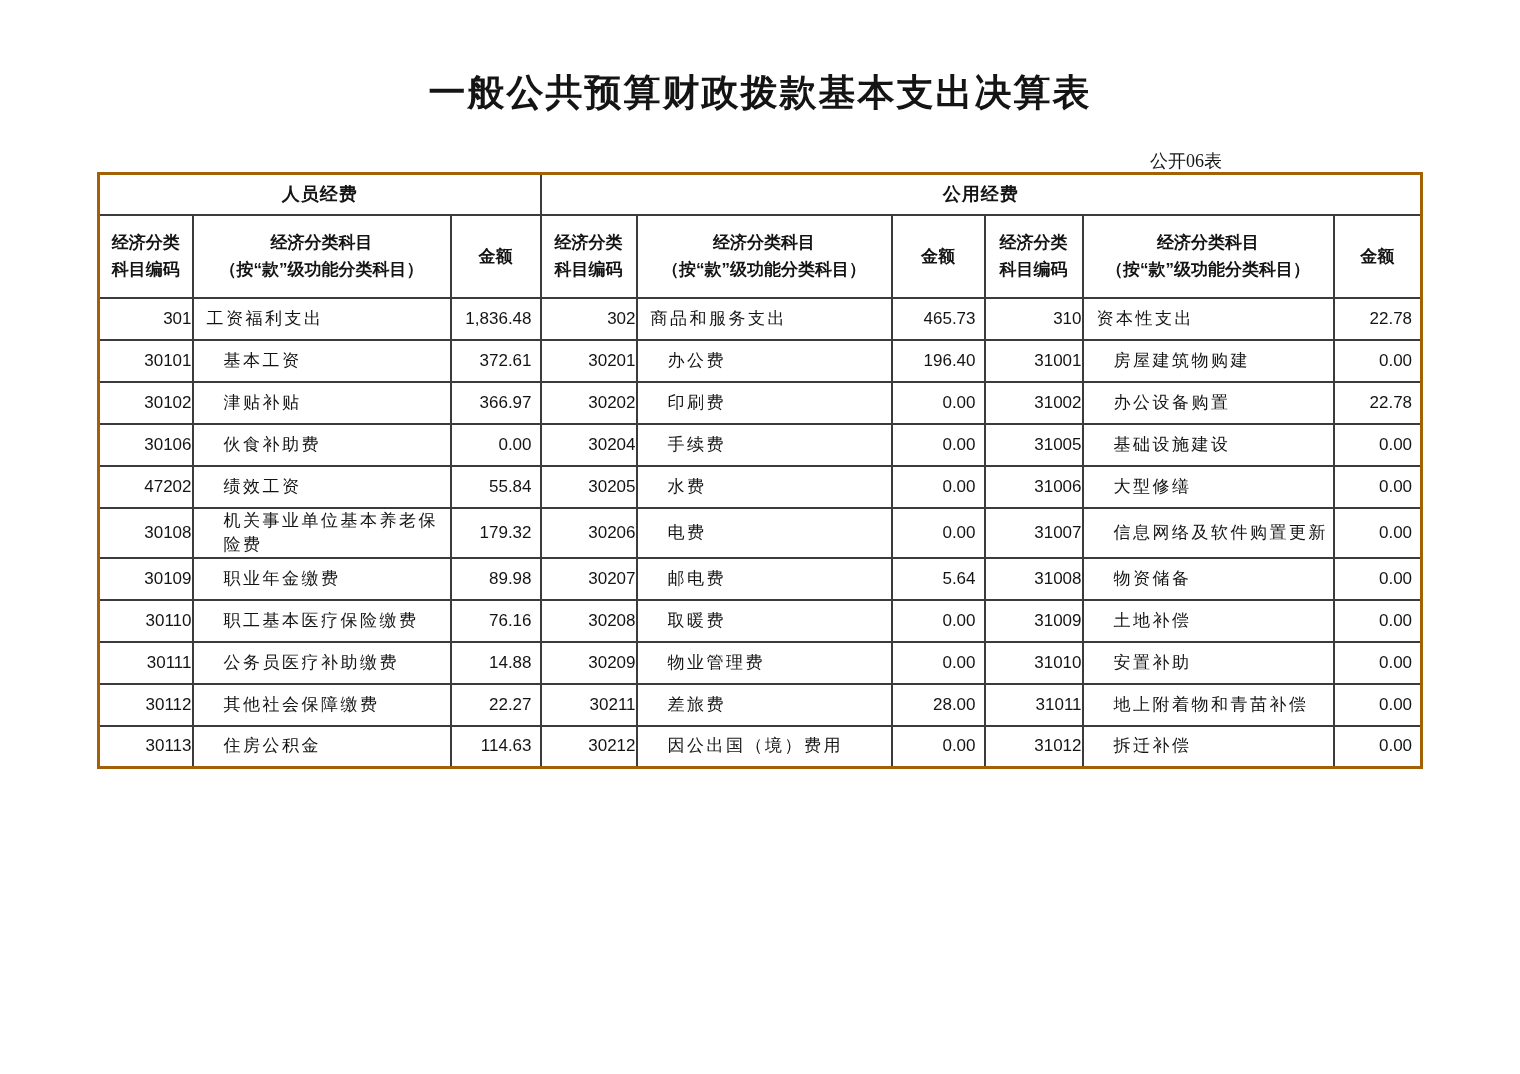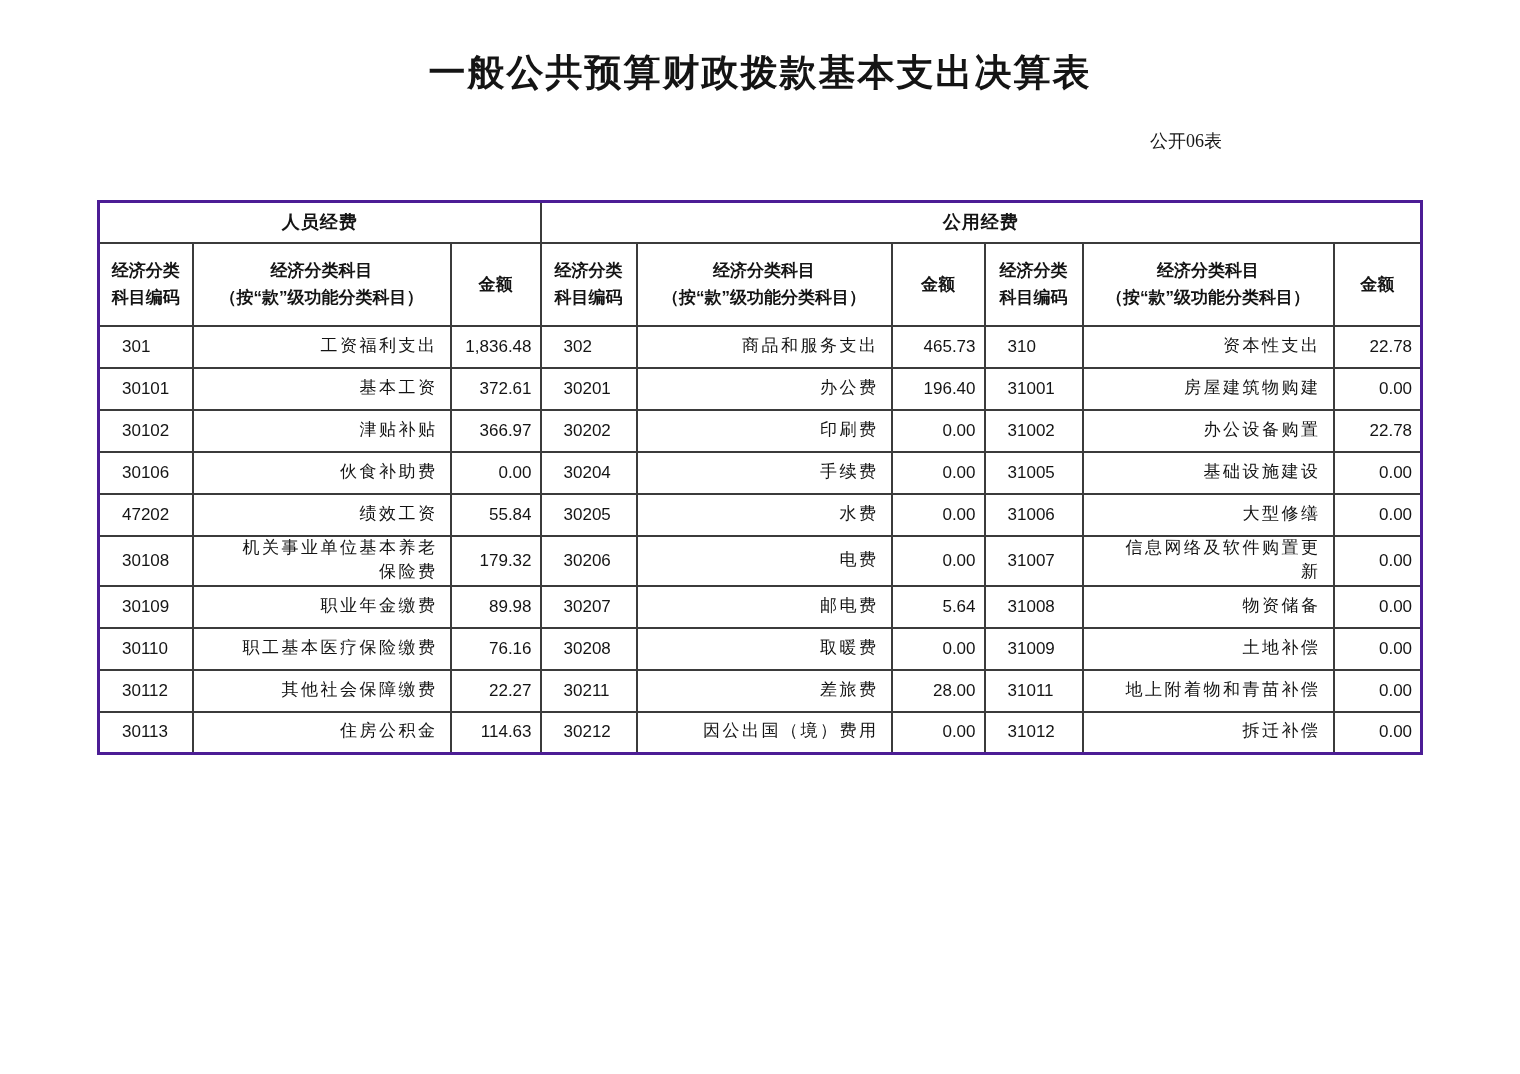--- a/index.html
+++ b/index.html
@@ -5,21 +5,21 @@
   * { box-sizing: border-box; margin: 0; padding: 0; }
   html, body {
     width: 1520px; height: 1074px;
     background: #ffffff;
     color: #141414;
     font-family: "Liberation Sans", sans-serif;
   }
   .page { position: relative; width: 1520px; height: 1074px; overflow: hidden; }
 
   .doc-title {
-    padding-top: 52px;
+    padding-top: 72px;
     text-align: center;
     font-size: 37px;
     line-height: 42px;
     font-weight: 700;
     letter-spacing: 2px;
     font-family: "Liberation Sans", sans-serif;
   }
 
   .doc-body { width: 1153px; margin-left: 97px; }
 
@@ -41,22 +41,21 @@
     line-height: 22px;
     font-family: "Liberation Serif", serif;
   }
   .dept { padding-left: 32px; letter-spacing: 1px; }
   .unit { padding-right: 28px; }
 
   table.budget {
     width: 1323px;
     table-layout: fixed;
     border-collapse: collapse;
-    border: 3px solid #4c1d95;
-    margin-top: 48px;
+    border: 3px solid #a16207;
   }
   table.budget th, table.budget td {
     border: 2px solid #3b3b3b;
     overflow: hidden;
   }
   thead tr.group-row th {
     height: 41px;
     font-size: 18px;
     font-weight: 700;
     text-align: center;
@@ -65,26 +64,26 @@
   }
   thead tr.cols-row th {
     height: 83px;
     font-size: 17px;
     font-weight: 700;
     text-align: center;
     line-height: 27px;
     font-family: "Liberation Sans", sans-serif;
   }
   tbody td { height: 42px; font-size: 17px; vertical-align: middle; }
-  td.code { padding-left: 22px; text-align: left; font-family: "Liberation Sans", sans-serif; }
+  td.code { padding-left: 22px; text-align: right; font-family: "Liberation Sans", sans-serif; }
   td.item {
     padding-left: 30px;
-    padding-right: 12px;
-    text-align: right;
-    font-family: Liberation Mono, monospace;
+    padding-right: 4px;
+    text-align: left;
+    font-family: Liberation Sans, sans-serif;
     letter-spacing: 2.5px;
     line-height: 24px;
   }
   tr.lvl0 td.item { padding-left: 13px; }
   td.amt { padding-right: 8px; text-align: right; font-family: "Liberation Sans", sans-serif; }
 </style>
 </head>
 <body>
 
 <div class="page">
@@ -225,20 +224,31 @@
           <td class="item">职工基本医疗保险缴费</td>
           <td class="amt">76.16</td>
           <td class="code">30208</td>
           <td class="item">取暖费</td>
           <td class="amt">0.00</td>
           <td class="code">31009</td>
           <td class="item">土地补偿</td>
           <td class="amt">0.00</td>
         </tr>
         <tr>
+          <td class="code">30111</td>
+          <td class="item">公务员医疗补助缴费</td>
+          <td class="amt">14.88</td>
+          <td class="code">30209</td>
+          <td class="item">物业管理费</td>
+          <td class="amt">0.00</td>
+          <td class="code">31010</td>
+          <td class="item">安置补助</td>
+          <td class="amt">0.00</td>
+        </tr>
+        <tr>
           <td class="code">30112</td>
           <td class="item">其他社会保障缴费</td>
           <td class="amt">22.27</td>
           <td class="code">30211</td>
           <td class="item">差旅费</td>
           <td class="amt">28.00</td>
           <td class="code">31011</td>
           <td class="item">地上附着物和青苗补偿</td>
           <td class="amt">0.00</td>
         </tr>

